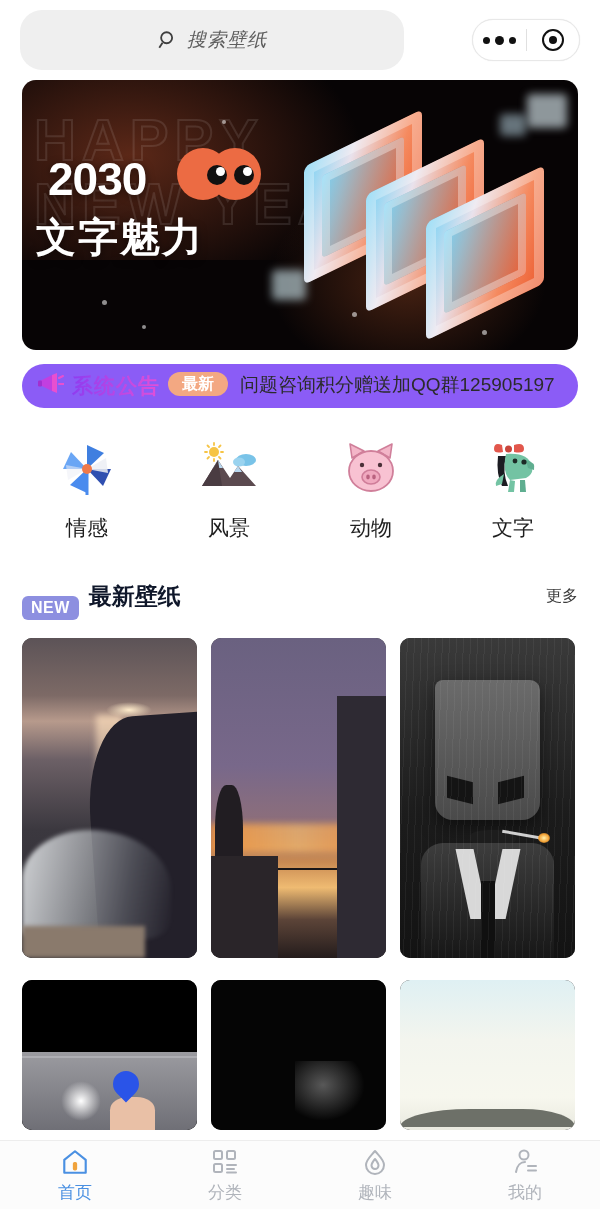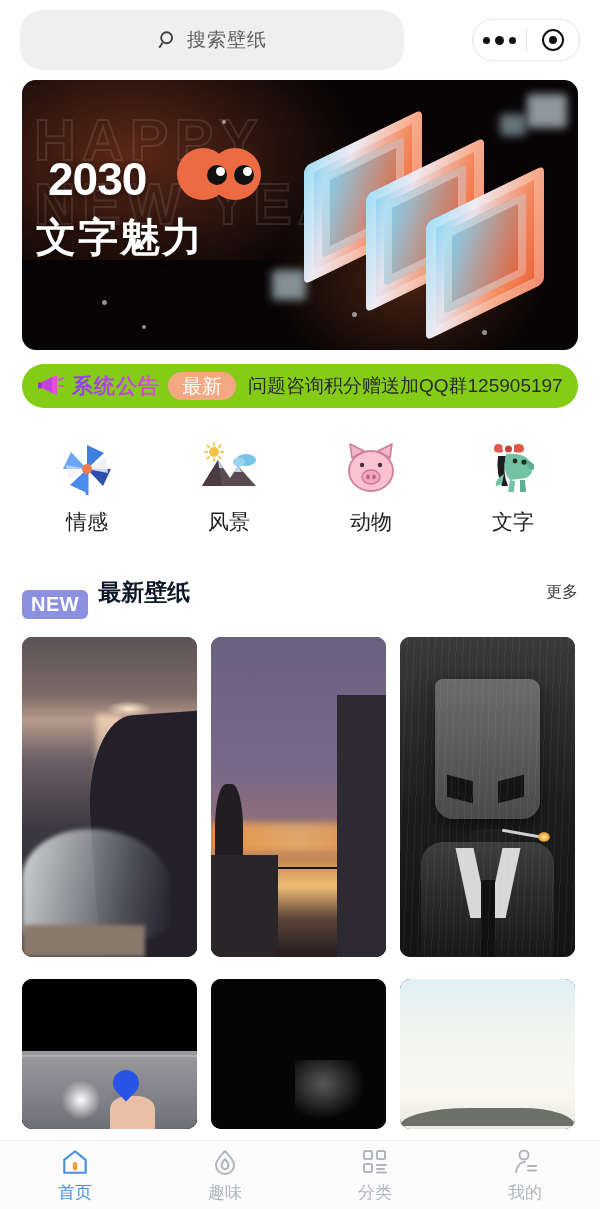--- a/index.html
+++ b/index.html
@@ -8,21 +8,21 @@
     background: #ffffff;
     font-family: "Liberation Sans", "DejaVu Sans", sans-serif;
     overflow: hidden;
   }
   .phone { position: relative; width: 600px; height: 1209px; background:#fff; }
 
   
   .topbar { position: relative; height: 80px; display: flex; align-items: center; padding: 0 20px; }
   .search-box {
     width: 384px; height: 60px; background: #efefef; border-radius: 22px;
-    display: flex; align-items: center; justify-content: center; gap: 8px;
+    display: flex; align-items: center; justify-content: center; gap: 8px; font-style: italic;
   }
   .search-icon { width: 22px; height: 22px; display:block; }
   .search-ph { font-size: 19px; color: #5d5d5d; letter-spacing: 1px; }
   .capsule {
     position: absolute; right: 20px; top: 19px;
     width: 108px; height: 42px; border-radius: 21px;
     background: #fff; border: 1px solid #e8e8e8;
     display: flex; align-items: center; box-shadow: 0 0 1px rgba(0,0,0,.12);
   }
   .cap-left { flex: 1; display:flex; align-items:center; justify-content:center; gap:5px; }
@@ -81,46 +81,46 @@
   }
   .iso-block.b1 { left: 0px;  top: 24px; }
   .iso-block.b2 { left: 62px; top: 52px; }
   .iso-block.b3 { left: 122px;top: 80px; }
   .bokeh { position:absolute; border-radius: 4px; filter: blur(4px); opacity:.7; }
   .spark { position:absolute; border-radius:50%; background:#fff; opacity:.55; }
 
   
   .notice-wrap { padding: 14px 22px 0; }
   .notice {
-    height: 44px; background: #84cc16; border-radius: 22px;
-    display:flex; align-items:center; padding: 16px 14px; gap: 8px;
+    height: 44px; background: #8b5cf6; border-radius: 22px;
+    display:flex; align-items:flex-start; padding: 8px 14px; gap: 8px;
   }
   .horn { width: 28px; height: 24px; flex: none; }
   .notice-title {
     font-size: 21px; font-weight: bold; letter-spacing: 1px;
     background: linear-gradient(90deg,#8f3cf0,#e250d8);
     -webkit-background-clip: text; background-clip: text; color: transparent;
   }
   .notice-badge {
-    background: #f3a882; color: #fff; font-size: 20px;
-    border-radius: 14px; padding: 4px 14px; line-height: 1;
+    background: #f3a882; color: #fff; font-size: 16px;
+    border-radius: 14px; padding: 4px 14px; line-height: 1; font-weight: bold;
   }
   .notice-text { font-size: 19px; color: #2b2b2b; margin-left: 4px; white-space: nowrap; }
 
   
   .cats { display: flex; padding: 30px 16px 12px; }
-  .cat { flex: 1; display: flex; flex-direction: column; align-items: center; gap: 8px; }
+  .cat { flex: 1; display: flex; flex-direction: column; align-items: center; gap: 14px; }
   .cat-ico { width: 62px; height: 62px; display:flex; align-items:center; justify-content:center; }
   .cat-ico svg { display:block; }
   .cat-label { font-size: 21px; color: #1f1f1f; }
 
   
   .sec-head { display:flex; align-items:center; padding: 18px 22px 10px; }
   .new-badge {
-    background: #8d8fe0; color:#fff; font-size: 20px; font-weight: bold;
+    background: #8d8fe0; color:#fff; font-size: 16px; font-weight: bold;
     padding: 3px 9px; border-radius: 6px; letter-spacing: .5px; margin-top: 24px;
   }
   .sec-title { font-size: 23px; color: #0f172a; font-weight: bold; margin-left: 10px; }
   .sec-more { margin-left: auto; font-size: 16px; color: #3b3b3b; }
 
   
   .grid { display: grid; grid-template-columns: repeat(3, 175px); gap: 14px; padding: 8px 22px 0; }
   .card { height: 320px; border-radius: 10px; overflow: hidden; position: relative; background:#222; }
   .card.short { height: 150px; }
 
@@ -441,44 +441,44 @@
         <svg width="30" height="30" viewBox="0 0 28 28" fill="none" stroke="#4a90e2" stroke-width="2" stroke-linejoin="round">
           <path d="M4 12 L14 4 L24 12 L24 24 L4 24 Z"></path>
           <rect x="12" y="14" width="4" height="8" rx="1.6" fill="#f0a33c" stroke="none"></rect>
         </svg>
       </span>
       <span class="tab-label">首页</span>
     </div>
 
     <div class="tab">
       <span class="tab-ico">
-        <svg width="28" height="28" viewBox="0 0 28 28" fill="none" stroke="#b0b4bb" stroke-width="2" stroke-linejoin="round">
-          <path d="M14 3 C9 9 5 12 5 17 A9 9 0 0 0 23 17 C23 12 19 9 14 3 Z"></path>
-          <path d="M14 11 C11.5 14 10.5 15.5 10.5 17.5 A3.5 3.5 0 0 0 17.5 17.5 C17.5 15.5 16.5 14 14 11 Z"></path>
-        </svg>
-      </span>
-      <span class="tab-label">趣味</span>
-    </div>
-
-    <div class="tab">
-      <span class="tab-ico">
         <svg width="28" height="28" viewBox="0 0 28 28" fill="none" stroke="#b0b4bb" stroke-width="2">
           <rect x="3" y="3" width="8" height="8" rx="1.5"></rect>
           <rect x="16" y="3" width="8" height="8" rx="1.5"></rect>
           <rect x="3" y="16" width="8" height="8" rx="1.5"></rect>
           <line x1="16" y1="17" x2="25" y2="17" stroke-linecap="round"></line>
           <line x1="16" y1="21" x2="23" y2="21" stroke-linecap="round"></line>
           <line x1="16" y1="24.5" x2="25" y2="24.5" stroke-linecap="round"></line>
         </svg>
       </span>
       <span class="tab-label">分类</span>
     </div>
 
     <div class="tab">
       <span class="tab-ico">
+        <svg width="28" height="28" viewBox="0 0 28 28" fill="none" stroke="#b0b4bb" stroke-width="2" stroke-linejoin="round">
+          <path d="M14 3 C9 9 5 12 5 17 A9 9 0 0 0 23 17 C23 12 19 9 14 3 Z"></path>
+          <path d="M14 11 C11.5 14 10.5 15.5 10.5 17.5 A3.5 3.5 0 0 0 17.5 17.5 C17.5 15.5 16.5 14 14 11 Z"></path>
+        </svg>
+      </span>
+      <span class="tab-label">趣味</span>
+    </div>
+
+    <div class="tab">
+      <span class="tab-ico">
         <svg width="28" height="28" viewBox="0 0 28 28" fill="none" stroke="#b0b4bb" stroke-width="2" stroke-linecap="round">
           <circle cx="13" cy="7" r="4.5"></circle>
           <path d="M5 24 C6 17 10 14 14 14"></path>
           <line x1="17" y1="18" x2="25" y2="18"></line>
           <line x1="17" y1="22.5" x2="25" y2="22.5"></line>
         </svg>
       </span>
       <span class="tab-label">我的</span>
     </div>
   </div>

